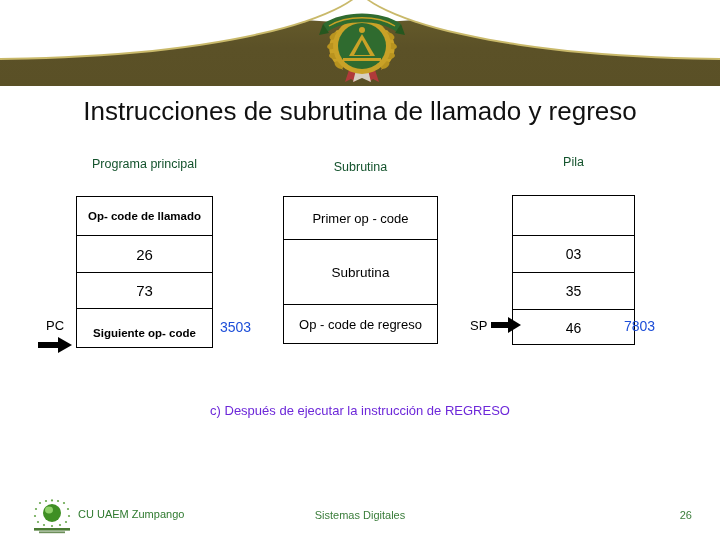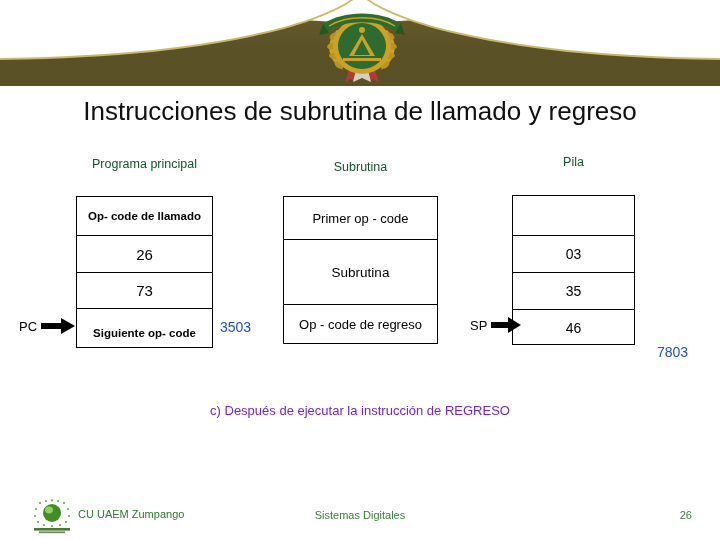--- a/index.html
+++ b/index.html
@@ -79,26 +79,26 @@
 
   #box-pila{left:512px;top:195px;width:123px;height:150px;}
   #box-pila .cell{height:37px;font-size:14px;}
   #box-pila .cell:nth-child(1){height:39px;}
 
   
   .ptr{position:absolute;display:flex;align-items:center;gap:4px;}
   .ptr-label{font-size:13px;color:#000;}
   .arrow{display:block;}
 
-  #pc-ptr{left:19px;top:318px;}
+  #pc-ptr{left:38px;top:318px;flex-direction:column;}
   #sp-ptr{left:470px;top:317px;}
 
   .side-val{position:absolute;font-size:14px;color:#1d4ed8;}
   #val-3503{left:220px;top:319px;}
-  #val-7803{left:657px;top:318px;margin-top:26px;}
+  #val-7803{left:624px;top:318px;}
 
   
   #caption{
     position:absolute;left:0;top:403px;width:720px;text-align:center;
     font-size:13px;color:#6d28d9;
   }
 
   
   #footer-logo{position:absolute;left:30px;top:498px;width:44px;height:36px;}
   #footer-left{position:absolute;left:78px;top:508px;font-size:11px;color:#2f7a2f;}

